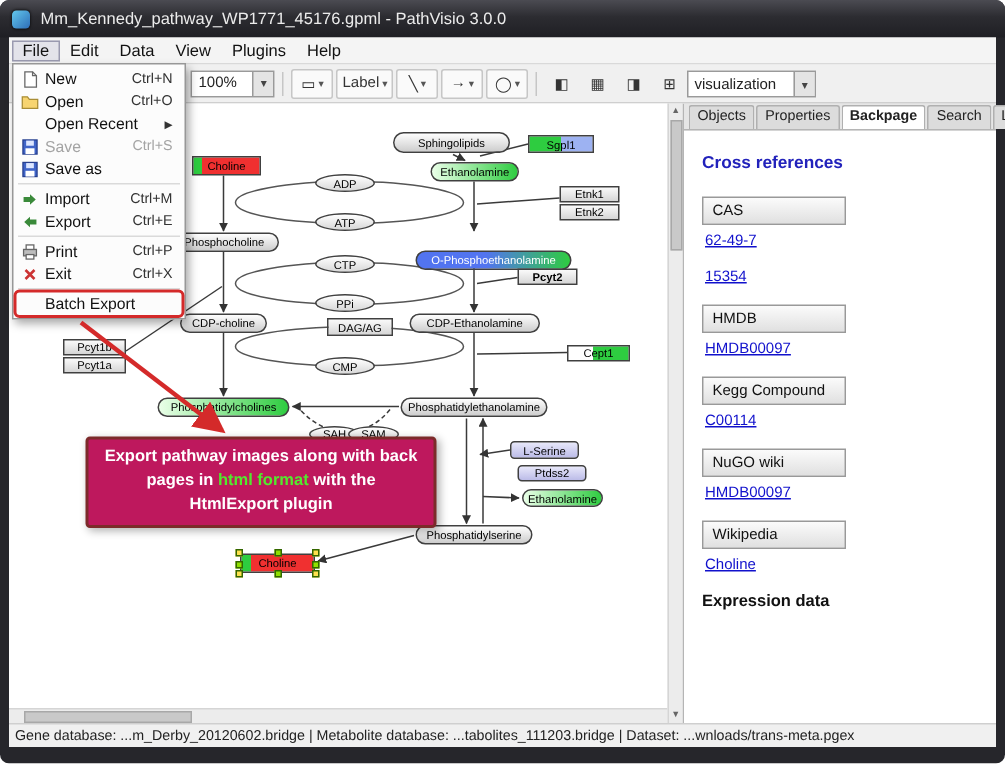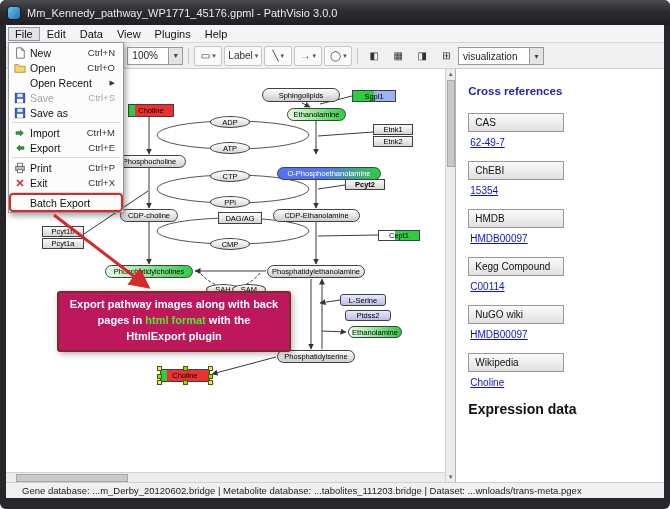--- a/index.html
+++ b/index.html
@@ -51,24 +51,24 @@
         padding:1px 0 0 2px;color:#222;}
   .tab{padding:1px 5px;border:1px solid #b0b0b0;border-bottom:none;background:#dcdcdc;margin-left:1px;
        border-radius:2px 2px 0 0;white-space:nowrap;}
   .tab.active{background:#ffffff;font-weight:bold;}
   .backpage{flex:1;padding:8px 6px 0 12px;overflow:hidden;font-size:10px;color:#111;}
   .bp-title{color:#2222bb;font-weight:bold;font-size:11.5px;margin:8px 0 16px;}
   .bp-header{width:fit-content;min-width:82px;background:linear-gradient(180deg,#fbfbfb,#e0e0e0);
              border:1px solid #999;padding:3px 6px;font-size:10px;}
   .bp-link{color:#1111cc;text-decoration:underline;margin:5px 0 13px 2px;}
   .bp-value{margin:5px 0 13px 2px;}
-  .bp-footer{font-weight:bold;font-size:14px;margin-top:2px;}
+  .bp-footer{font-weight:bold;font-size:11px;margin-top:2px;}
   
   .statusbar{height:15px;border-top:1px solid #cfcfcf;background:#f0f0f0;font-size:9.5px;color:#222;
-             display:flex;align-items:center;padding-left:16px;white-space:nowrap;overflow:hidden;}
+             display:flex;align-items:center;padding-left:4px;white-space:nowrap;overflow:hidden;}
   
   .filemenu{position:absolute;left:2px;top:17px;width:114px;background:#fcfcfc;border:1px solid #979797;
             box-shadow:2px 3px 6px rgba(0,0,0,.35);padding:2px 0;z-index:40;font-size:10.5px;color:#111;}
   .fm-item{position:relative;display:flex;align-items:center;height:15px;padding:0 8px 0 3px;}
   .fm-icon{width:15px;height:13px;display:inline-flex;align-items:center;justify-content:center;margin-right:3px;}
   .fm-icon svg{width:12px;height:12px;}
   .fm-short{margin-left:auto;font-size:9.5px;color:#333;}
   .fm-sub{margin-left:auto;font-size:7px;color:#333;}
   .fm-item.disabled .fm-label,.fm-item.disabled .fm-short{color:#a4a4a4;}
   .fm-sep{height:1px;background:#dadada;margin:2px 3px;}
@@ -264,29 +264,35 @@
         </div>
       </div>
 
       <div class="vscroll">
         <span class="vs-arrow" style="top:0;">▲</span>
         <div class="vthumb"></div>
         <span class="vs-arrow" style="bottom:0;">▼</span>
       </div>
 
       <div class="panel">
+        <div class="tabs" id="tabs">
+            <span class="tab">Objects</span>
+            <span class="tab">Properties</span>
+            <span class="tab active">Backpage</span>
+            <span class="tab">Search</span>
+            <span class="tab">Legend</span>
+          </div>
         <div class="backpage">
           <div class="bp-title">Cross references</div>
           <div id="bp-sections">
               <div class="bp-section">
                 <div class="bp-header">CAS</div>
                 <div class="bp-link">62-49-7</div>
               </div>
               <div class="bp-section">
-                <div class="bp-header">ChEBI</div>
                 <div class="bp-link">15354</div>
               </div>
               <div class="bp-section">
                 <div class="bp-header">HMDB</div>
                 <div class="bp-link">HMDB00097</div>
               </div>
               <div class="bp-section">
                 <div class="bp-header">Kegg Compound</div>
                 <div class="bp-link">C00114</div>
               </div>

